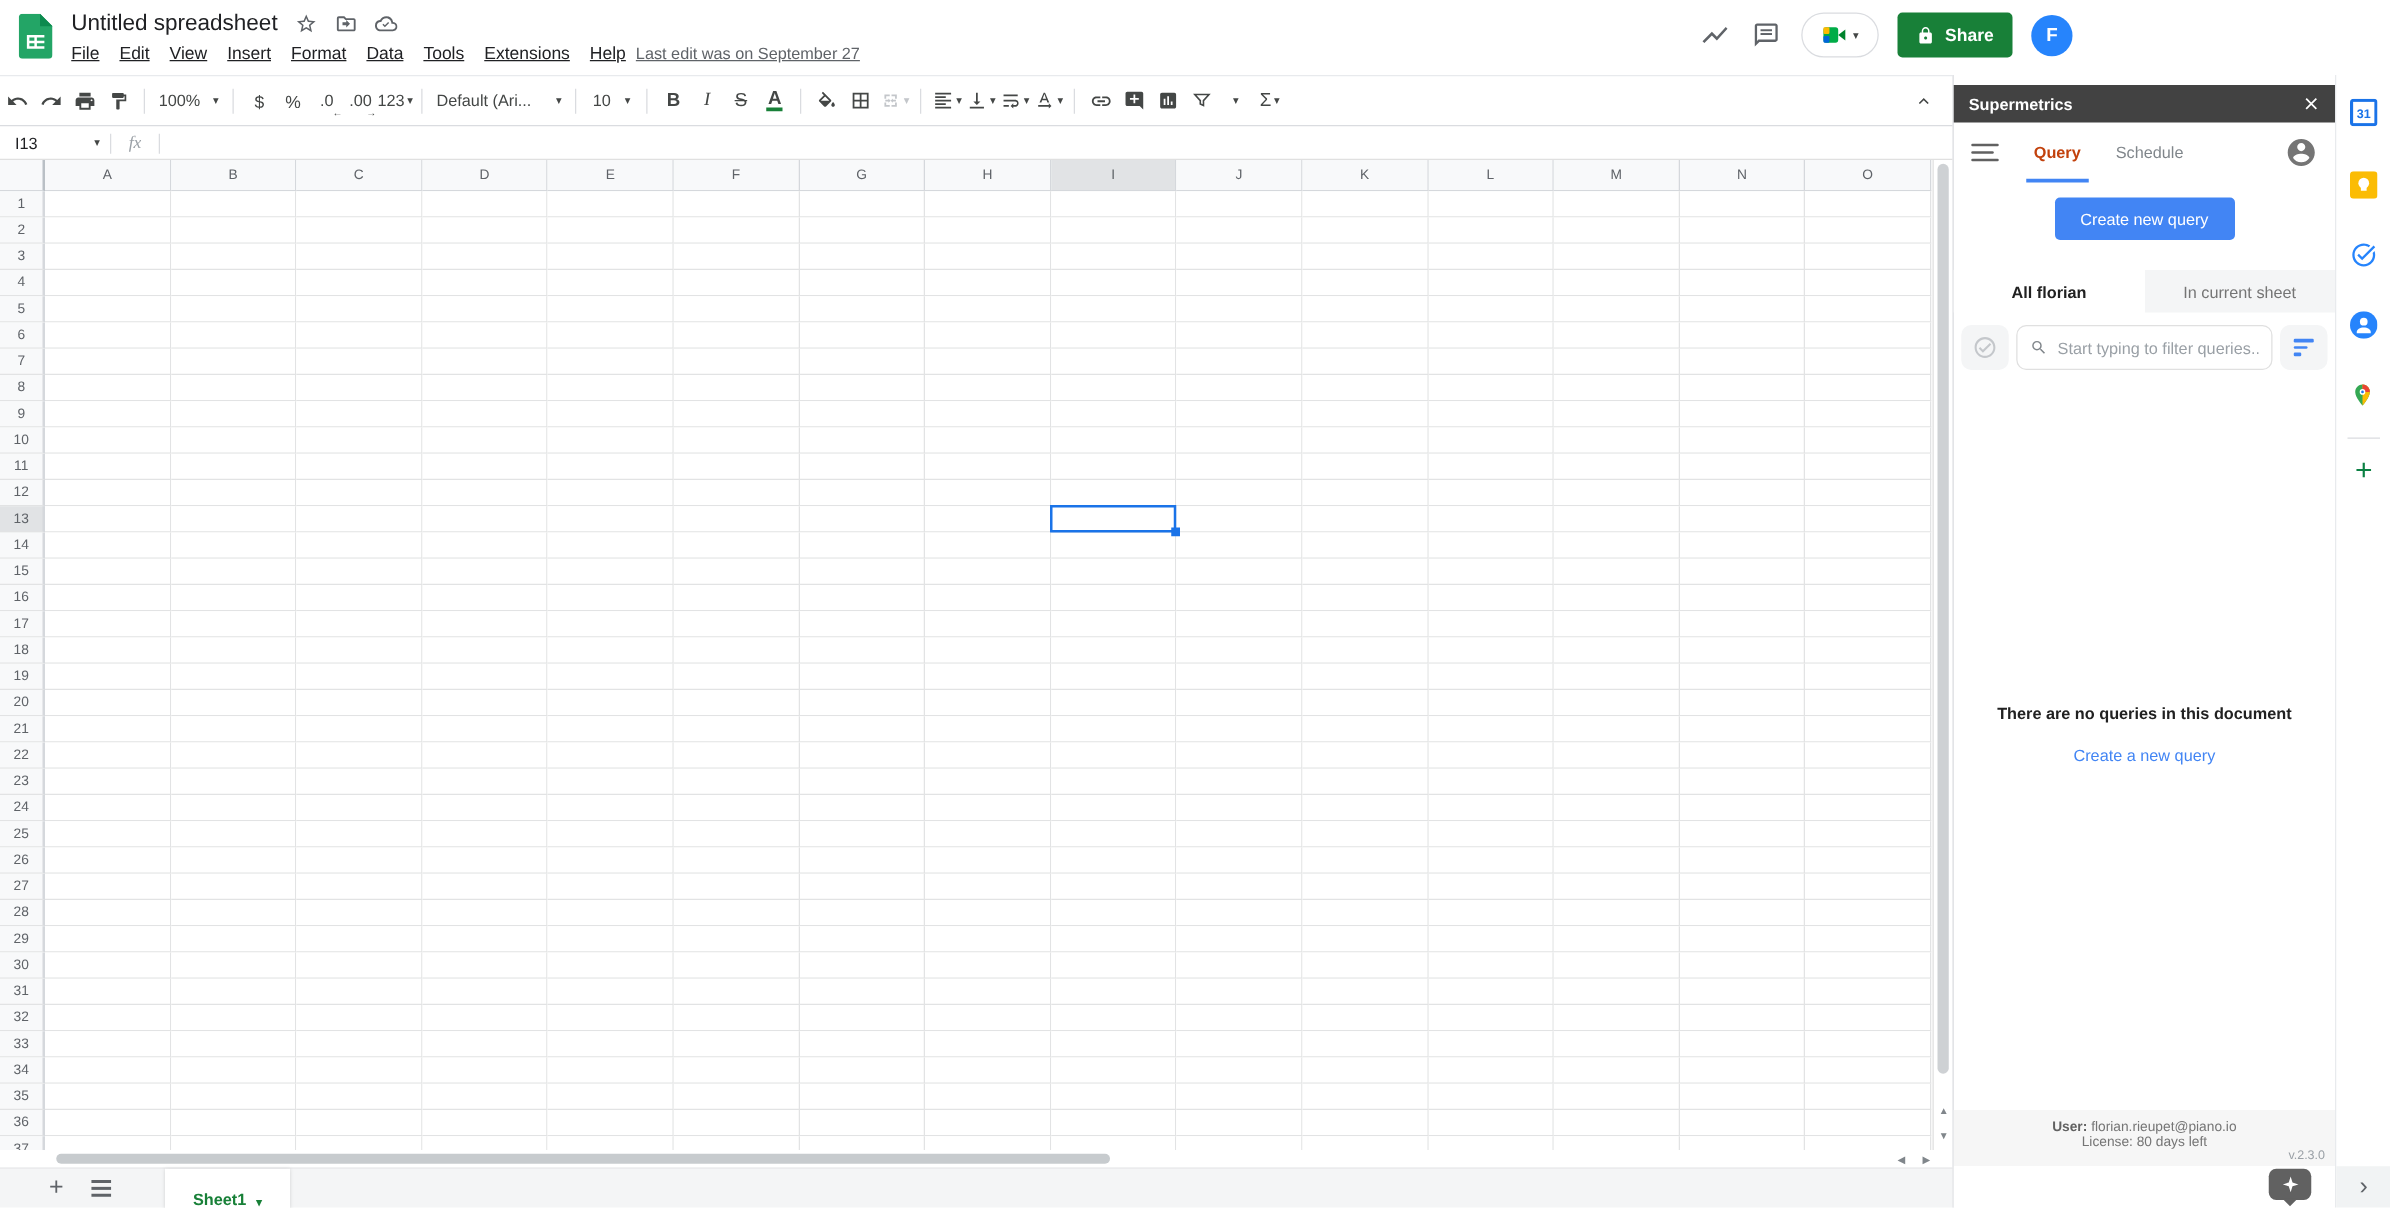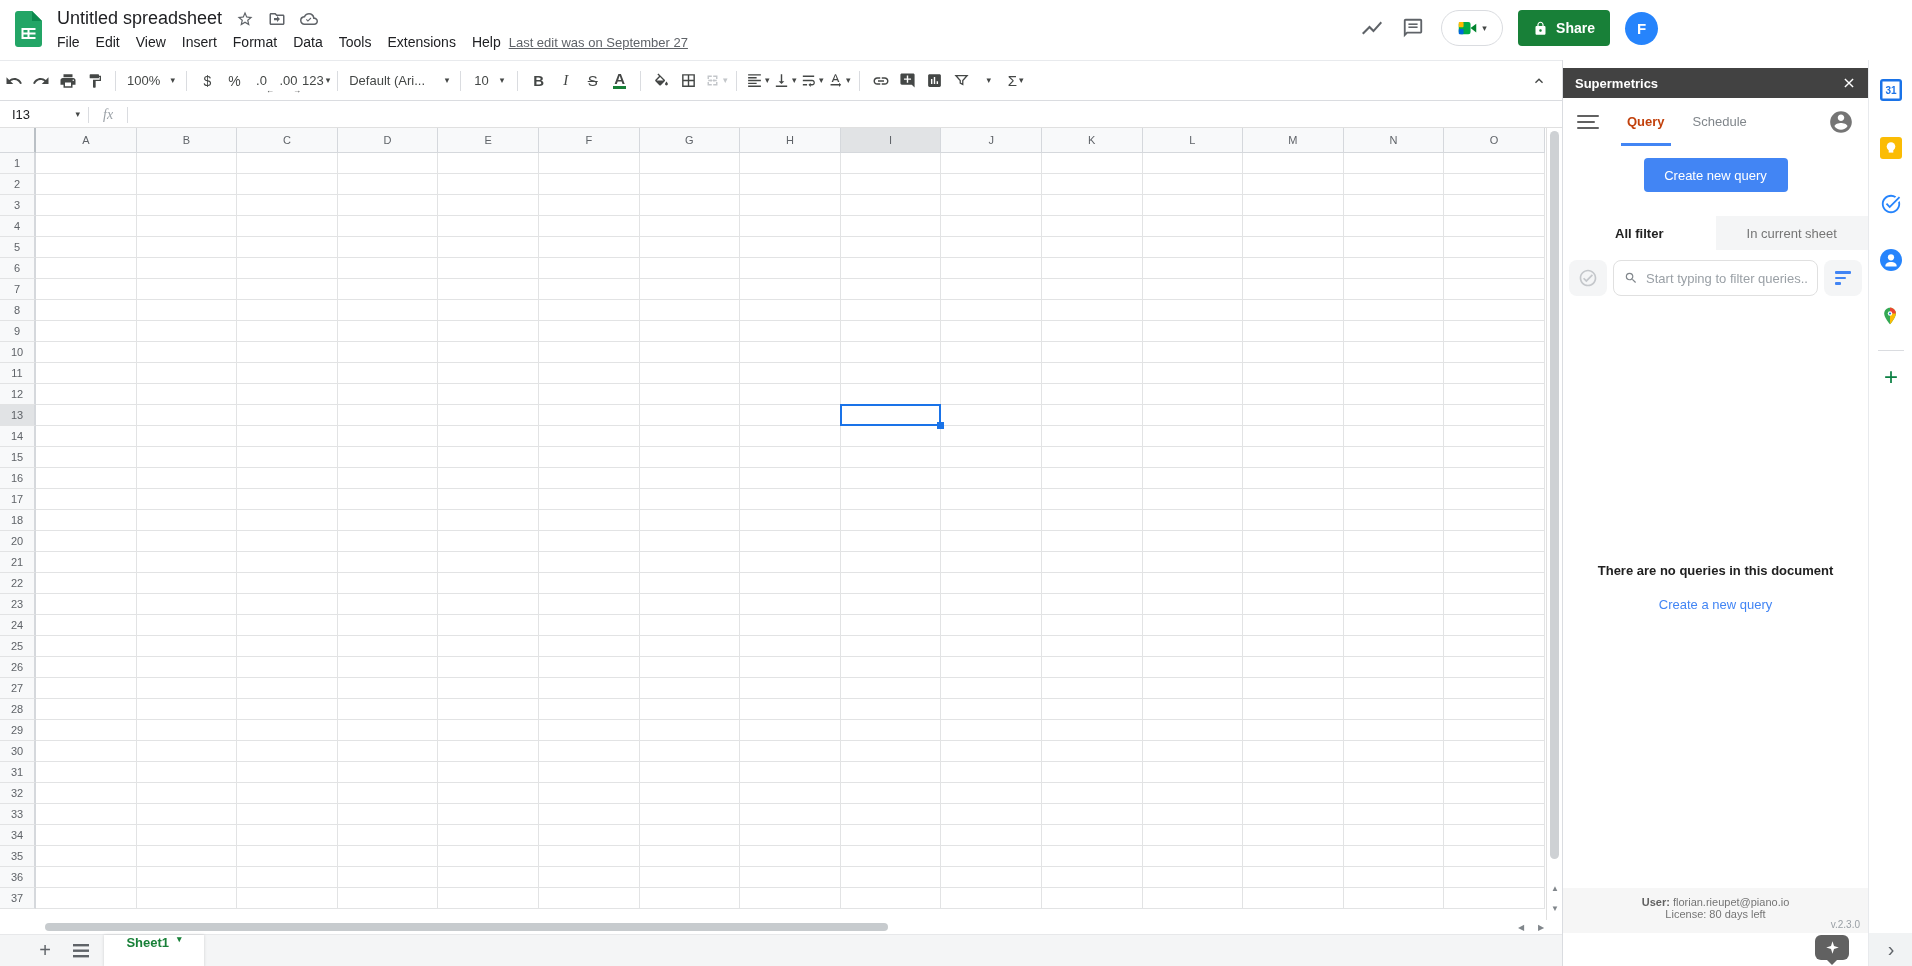--- a/index.html
+++ b/index.html
@@ -7,21 +7,21 @@
               font-family:"Liberation Sans", sans-serif; color:#202124; }
   svg { display:block; }
 
   
   .topbar { position:absolute; left:0; top:0; width:1672px; height:60px; background:#fff; }
   .logo { position:absolute; left:15px; top:11px; width:27px; height:36px; cursor:pointer; }
   .title-row { position:absolute; left:57px; top:8px; display:flex; align-items:center; gap:14px; }
   .doc-title { font-size:18px; color:#202124; }
   .tb-ic { width:18px; height:18px; display:flex; align-items:center; justify-content:center; color:#5f6368; }
   .menubar { position:absolute; left:49px; top:31px; display:flex; align-items:center; height:22px; }
-  .mi { font-size:14px; color:#202124; padding:1px 8px; border-radius:4px; cursor:pointer; }
+  .mi { font-size:14px; color:#202124; padding:1px 8px; border-radius:4px; cursor:pointer;text-decoration:underline; }
   .last-edit { font-size:13px; color:#5f6368; text-decoration:underline; cursor:pointer; }
   .top-right { position:absolute; right:14px; top:10px; display:flex; align-items:center; gap:15px; }
   .tr-btn { width:26px; height:26px; display:flex; align-items:center; justify-content:center; }
   .meet-pill { width:62px; height:36px; border:1px solid #dadce0; border-radius:18px;
                display:flex; align-items:center; justify-content:center; gap:4px; background:#fff; }
   .share-btn { height:36px; padding:0 15px; background:#188038; border:none; border-radius:4px;
                color:#fff; font-size:14px; font-weight:700; display:flex; align-items:center; gap:8px;
                font-family:"Liberation Sans",sans-serif; }
   .avatar { width:33px; height:33px; border-radius:50%; background:#2684fc; color:#fff; font-size:15px;
             font-weight:700; display:flex; align-items:center; justify-content:center; }
@@ -74,22 +74,22 @@
   .sarr { position:absolute; width:14px; height:16px; color:#80868b; font-size:8px; display:flex; align-items:center; justify-content:center; }
   .hscroll { position:absolute; left:0; top:920px; width:1562px; height:14px; background:#fff; }
   .hthumb { position:absolute; left:45px; top:3px; width:843px; height:8px; background:#c7cbce; border-radius:4px; }
 
   
   .sheetbar { position:absolute; left:0; top:934px; width:1564px; height:32px; background:#f4f5f6;
               border-top:1px solid #e7e8ea; display:flex; align-items:center; }
   .sb-btn { width:30px; height:30px; display:flex; align-items:center; justify-content:center; color:#5f6368; }
   .addsheet { margin-left:30px; font-size:20px; }
   .allsheets { margin-left:6px; }
-  .sheettab { margin-left:8px; height:32px; min-width:100px; padding:0 16px; background:#fff;
-              box-shadow:0 0 3px rgba(0,0,0,.15); display:flex; align-items:flex-start; justify-content:center; gap:8px;
+  .sheettab { margin-left:36px; height:32px; min-width:100px; padding:0 16px; background:#fff;
+              box-shadow:0 0 3px rgba(0,0,0,.15); display:flex; align-items:flex-end; justify-content:center; gap:8px;
               color:#188038; font-size:13px; font-weight:700; }
   .sheettab .dd { color:#188038; }
 
   
   .sidebar { position:absolute; left:1562px; top:60px; width:306px; height:906px; background:#fff;
              border-left:1px solid #dadce0; }
   .sb-head { margin-top:8px; height:30px; background:#424242; color:#fff; display:flex; align-items:center;
              justify-content:space-between; padding:0 12px; }
   .sb-head .t { font-size:13px; font-weight:700; }
   .sb-tabs { height:48px; display:flex; align-items:center; padding:0 14px; }
@@ -694,20 +694,38 @@
       <div class="cell"></div>
       <div class="cell"></div>
       <div class="cell"></div>
       <div class="cell"></div>
       <div class="cell"></div>
       <div class="cell"></div>
       <div class="cell"></div>
       <div class="cell"></div>
     </div>
     <div class="grow">
+      <div class="rh">19</div>
+      <div class="cell"></div>
+      <div class="cell"></div>
+      <div class="cell"></div>
+      <div class="cell"></div>
+      <div class="cell"></div>
+      <div class="cell"></div>
+      <div class="cell"></div>
+      <div class="cell"></div>
+      <div class="cell"></div>
+      <div class="cell"></div>
+      <div class="cell"></div>
+      <div class="cell"></div>
+      <div class="cell"></div>
+      <div class="cell"></div>
+      <div class="cell"></div>
+    </div>
+    <div class="grow">
       <div class="rh">20</div>
       <div class="cell"></div>
       <div class="cell"></div>
       <div class="cell"></div>
       <div class="cell"></div>
       <div class="cell"></div>
       <div class="cell"></div>
       <div class="cell"></div>
       <div class="cell"></div>
       <div class="cell"></div>
@@ -1070,21 +1088,21 @@
     <span class="sbtab active">Query</span>
     <span class="sbtab">Schedule</span>
     <span class="acct">
       <svg width="26" height="26" viewBox="0 0 24 24">
           <path fill="#757575" d="M12 2C6.48 2 2 6.48 2 12s4.48 10 10 10 10-4.48 10-10S17.52 2 12 2zm0 3c1.66 0 3 1.34 3 3s-1.34 3-3 3-3-1.34-3-3 1.34-3 3-3zm0 14.2c-2.5 0-4.71-1.28-6-3.22.03-1.99 4-3.08 6-3.08 1.99 0 5.97 1.09 6 3.08-1.29 1.94-3.5 3.22-6 3.22z"></path>
         </svg>
     </span>
   </div>
   <button class="create-btn">Create new query</button>
   <div class="list-tabs">
-    <span class="ltab on">All filter</span>
+    <span class="ltab on">All florian</span>
     <span class="ltab off">In current sheet</span>
   </div>
   <div class="filter-row">
     <span class="sq-btn">
       <svg width="20" height="20" viewBox="0 0 24 24">
           <path fill="#c4c7cb" d="M12 2C6.48 2 2 6.48 2 12s4.48 10 10 10 10-4.48 10-10S17.52 2 12 2zm0 18c-4.41 0-8-3.59-8-8s3.59-8 8-8 8 3.59 8 8-3.59 8-8 8zm4.59-12.42L10 14.17l-2.59-2.58L6 13l4 4 8-8-1.41-1.42z"></path>
         </svg>
     </span>
     <span class="search-box">
       <svg width="16" height="16" viewBox="0 0 24 24">

